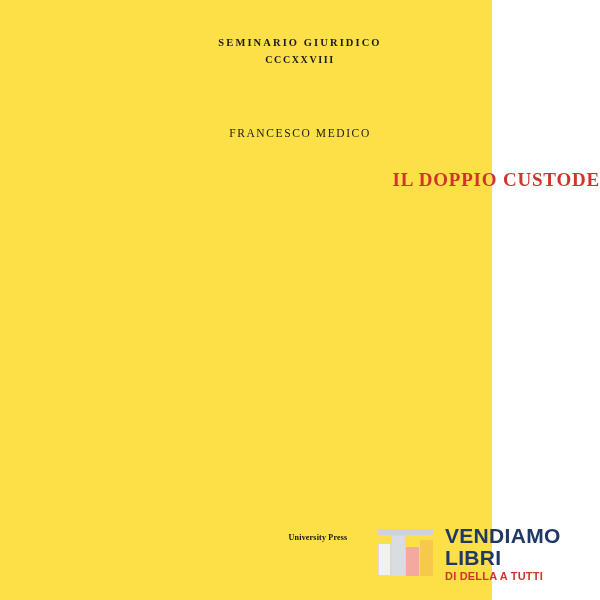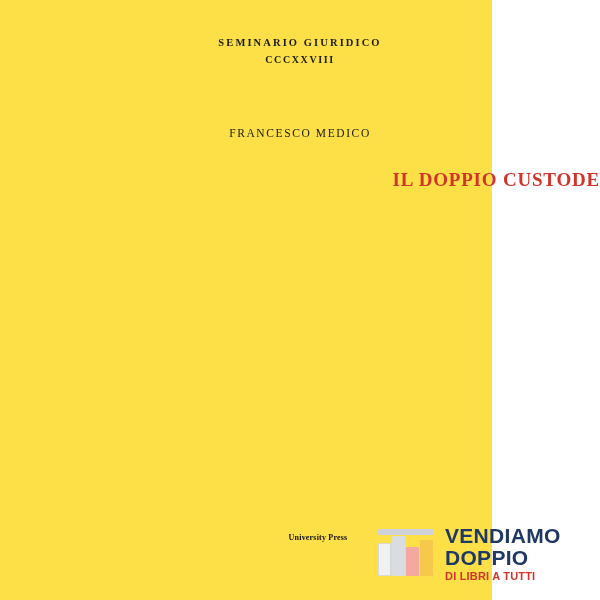--- a/index.html
+++ b/index.html
@@ -196,18 +196,18 @@
   <div class="badge">
     <div class="badge-books">
       <div class="bk bk-top"></div>
       <div class="bk bk1"></div>
       <div class="bk bk2"></div>
       <div class="bk bk3"></div>
       <div class="bk bk4"></div>
     </div>
     <div class="badge-text">
       <div class="badge-line1">VENDIAMO</div>
-      <div class="badge-line2">DOPPIO</div>
-      <div class="badge-line3">DI LIBRI A TUTTI</div>
+      <div class="badge-line2">LIBRI</div>
+      <div class="badge-line3">DI DELLA A TUTTI</div>
     </div>
   </div>
 
 </div>
 
 </body></html>

